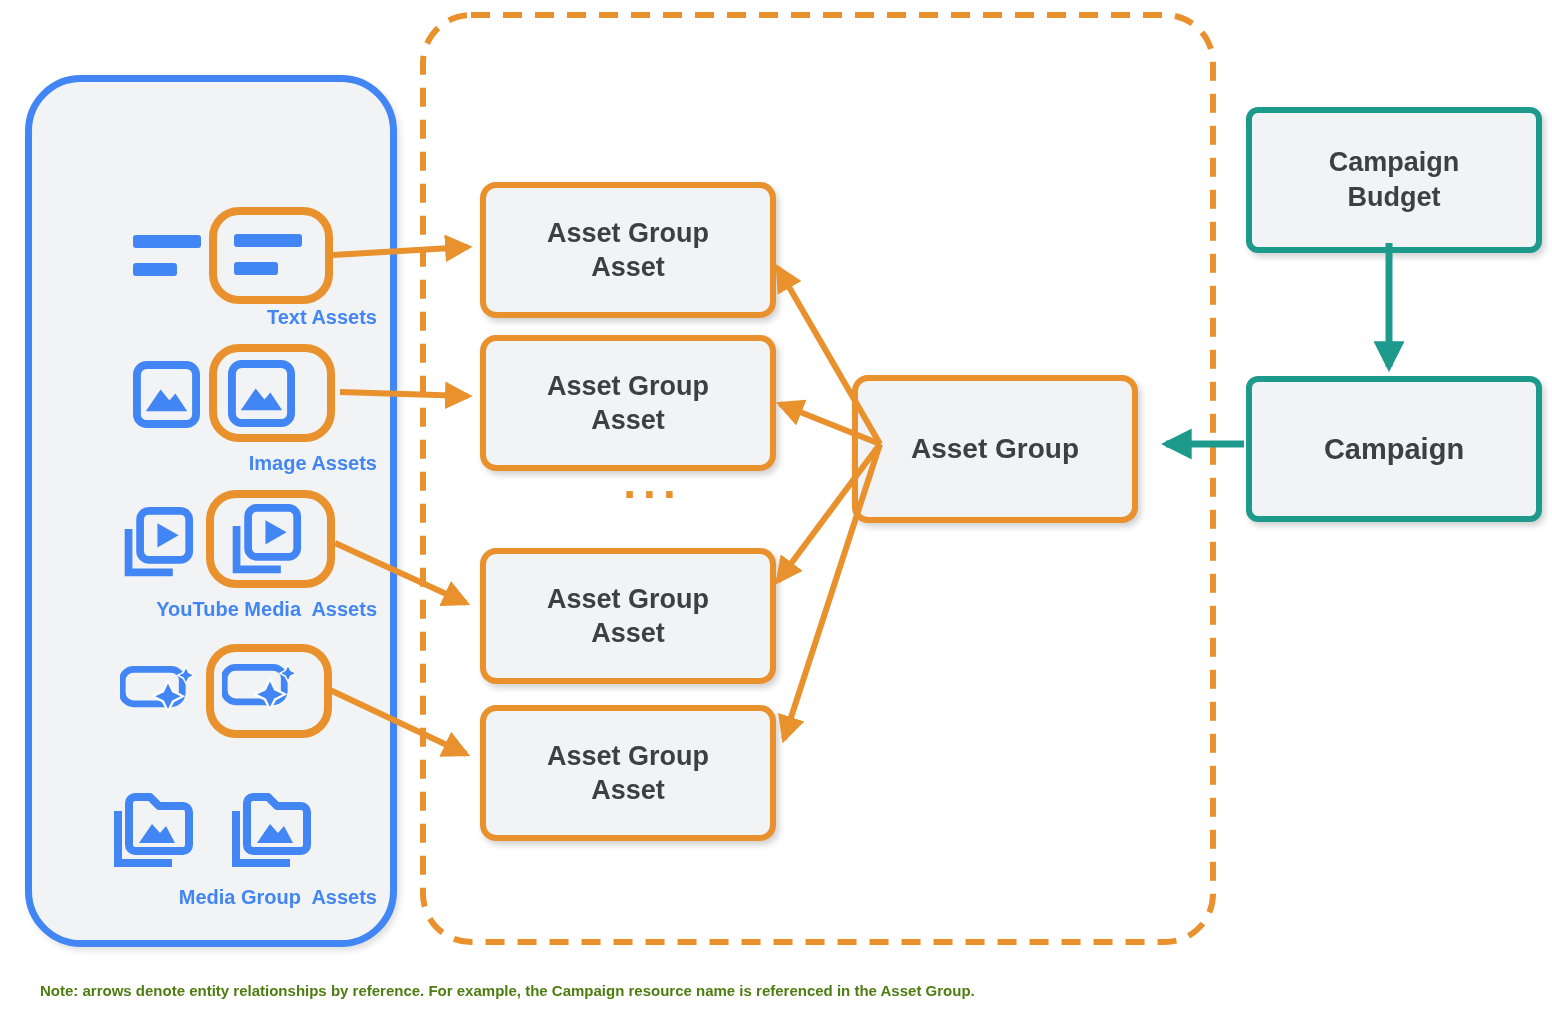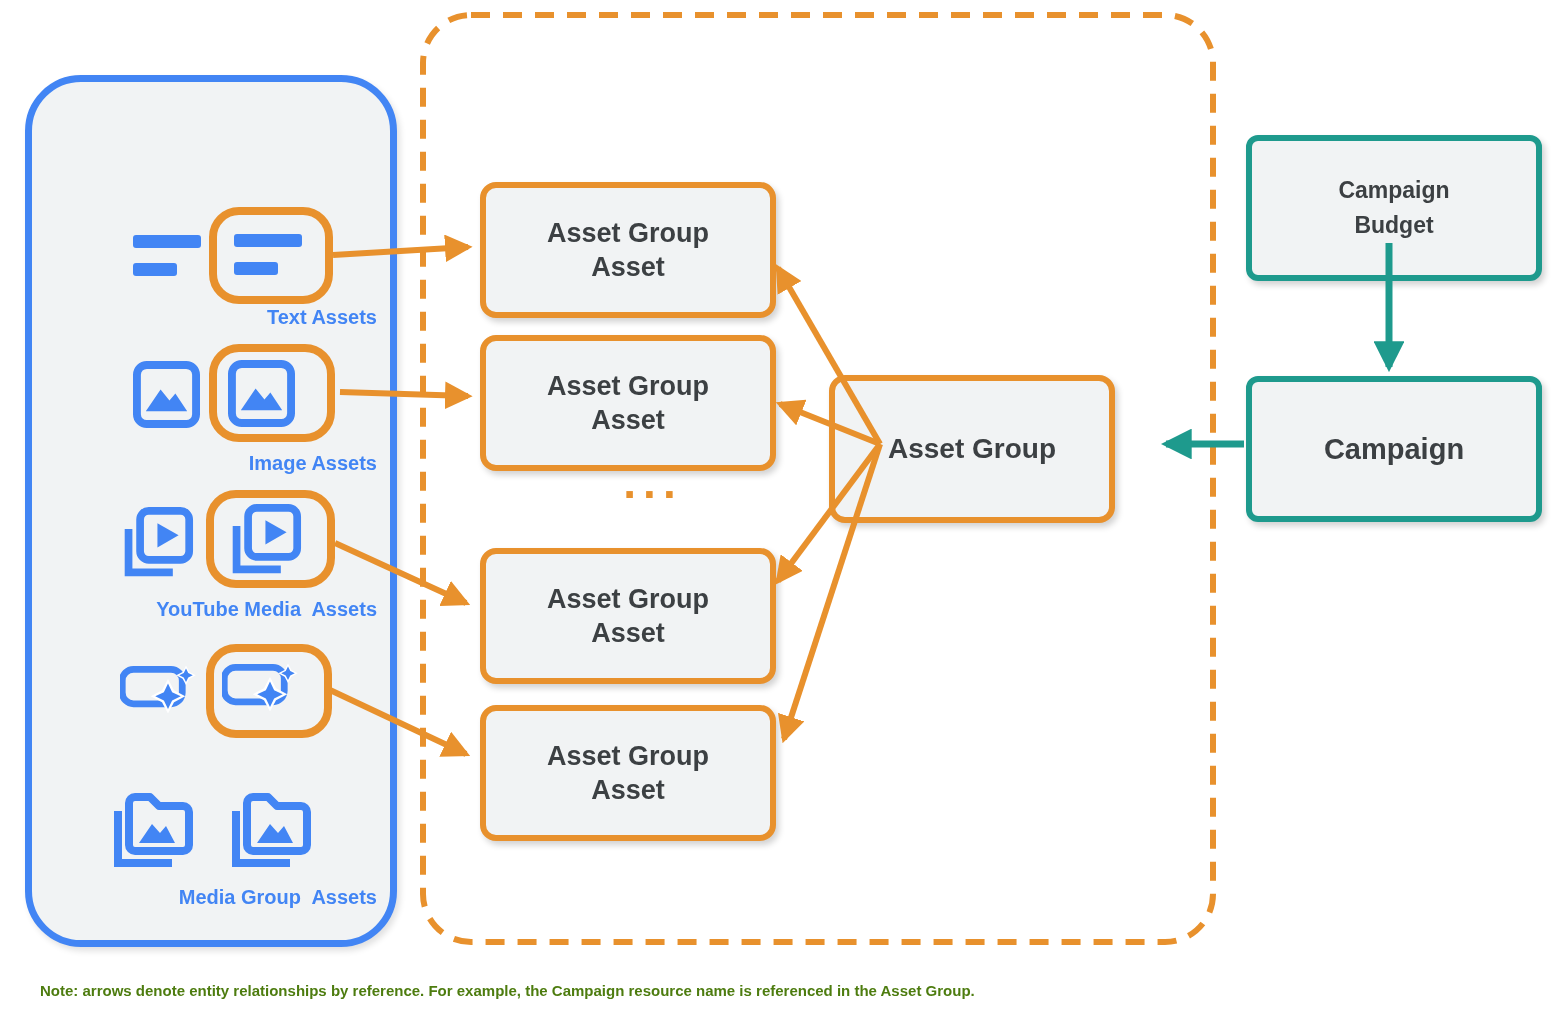--- a/index.html
+++ b/index.html
@@ -34,22 +34,22 @@
   
   .node{
     background:#F1F3F4;display:flex;align-items:center;justify-content:center;
     text-align:center;font-weight:bold;color:#3C4043;
     box-shadow:3px 4px 6px rgba(0,0,0,0.18);
   }
   .node-orange{border:6px solid #E8912D;border-radius:16px;}
   .node-teal{border:6px solid #1E9A8D;border-radius:12px;}
   .aga-box{left:480px;width:284px;height:124px;font-size:27px;line-height:34px;}
   .aga-box .lbl{width:190px;}
-  .asset-group-box{left:829px;top:375px;width:274px;height:136px;font-size:28px;}
-  .cb-box{left:1246px;top:107px;width:284px;height:134px;font-size:23px;line-height:35px;margin-top:28px;}
+  .asset-group-box{left:852px;top:375px;width:274px;height:136px;font-size:28px;}
+  .cb-box{left:1246px;top:107px;width:284px;height:134px;font-size:27px;line-height:35px;}
   .cb-box .lbl{width:180px;}
   .campaign-box{left:1246px;top:376px;width:284px;height:134px;font-size:29px;}
 
   .mutate-title{
     left:440px;top:58px;width:764px;text-align:center;
     font-size:31px;line-height:46px;font-weight:bold;font-style:italic;color:#111111;
   }
   .ellipsis{
     left:598px;top:452px;width:110px;height:60px;line-height:60px;text-align:center;
     color:#E8912D;font-size:46px;font-weight:bold;letter-spacing:7px;

